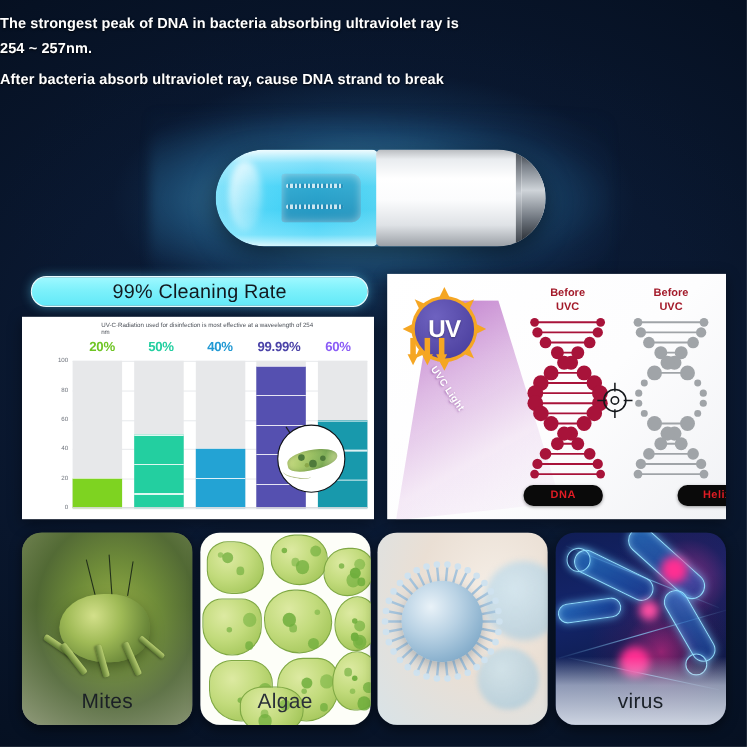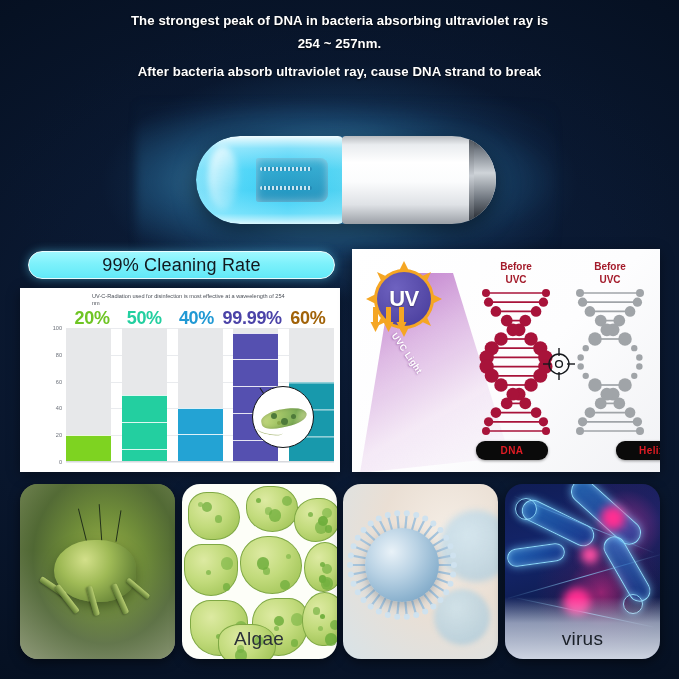--- a/index.html
+++ b/index.html
@@ -11,21 +11,21 @@
   body {
     background:
       radial-gradient(ellipse 340px 170px at 50% 27%, rgba(90,185,225,0.55) 0%, rgba(40,110,165,0.28) 38%, rgba(10,35,70,0.06) 70%, rgba(0,0,0,0) 100%),
       radial-gradient(ellipse 700px 520px at 50% 50%, #0d1f3c 0%, #0a1830 45%, #061123 78%, #040c1b 100%);
     position: relative;
   }
 
   
   .header {
     position: absolute; left: 0; top: 10px; width: 679px;
-    text-align: center; color: #ffffff;
+    text-align: left; color: #ffffff;
     text-shadow: 0 1px 2px rgba(0,0,0,0.85);
   }
   .hline { font-size: 13.2px; font-weight: bold; line-height: 22px; letter-spacing: 0.1px; }
   .hline.l2 { line-height: 23px; }
   .hline.l3 { margin-top: 6px; }
   .hline.l4 { margin-top: 7px; }
 
   
   .lamp-stage {
     position: absolute; left: 196px; top: 130px; width: 300px; height: 100px;
@@ -107,21 +107,21 @@
   }
   .chart-sub {
     position: absolute; left: 72px; top: 5px; width: 200px;
     font-size: 5.6px; color: #4a4f57; line-height: 7.4px; text-align: left;
   }
   .pct-row {
     position: absolute; left: 46px; top: 20px; width: 268px; height: 16px;
     display: flex;
   }
   .pct {
-    flex: 1; text-align: center; font-size: 18px; font-weight: bold; letter-spacing: -0.3px;
+    flex: 1; text-align: center; font-size: 12px; font-weight: bold; letter-spacing: -0.3px;
   }
 
   .plot {
     position: absolute; left: 46px; top: 40px; width: 268px; height: 134px;
   }
   .yaxis {
     position: absolute; left: -30px; top: 0; width: 26px; height: 134px;
   }
   .ytick {
     position: absolute; right: 0; font-size: 5.6px; color: #6b7079;
@@ -357,21 +357,21 @@
   <span class="banner-text">99% Cleaning Rate</span>
 </div>
 
 <div class="chart-card">
   <div class="chart-sub">UV-C-Radiation used for disinfection is most effective at a waveelength of 254 nm</div>
   <div class="pct-row" id="pct-row">
       <div class="pct" style="color: rgb(111, 197, 36);">20%</div>
       <div class="pct" style="color: rgb(35, 207, 160);">50%</div>
       <div class="pct" style="color: rgb(33, 153, 212);">40%</div>
       <div class="pct" style="color: rgb(75, 67, 168);">99.99%</div>
-      <div class="pct" style="color: #a16207;">60%</div>
+      <div class="pct" style="color: #8b5cf6;">60%</div>
     </div>
   <div class="plot">
     <div class="yaxis" id="yaxis">
         <div class="ytick" style="top: 134px;">0</div>
         <div class="ytick" style="top: 107.2px;">20</div>
         <div class="ytick" style="top: 80.4px;">40</div>
         <div class="ytick" style="top: 53.6px;">60</div>
         <div class="ytick" style="top: 26.8px;">80</div>
         <div class="ytick" style="top: 0px;">100</div>
       </div>
@@ -587,20 +587,21 @@
       <div class="mite-hair" style="left:62px;top:24px;height:34px;transform:rotate(-14deg);"></div>
       <div class="mite-hair" style="left:80px;top:20px;height:38px;transform:rotate(-4deg);"></div>
       <div class="mite-hair" style="left:98px;top:26px;height:32px;transform:rotate(9deg);"></div>
       <div class="mite-body"></div>
       <div class="mite-leg" style="left:18px;top:100px;width:30px;height:6px;transform:rotate(34deg);"></div>
       <div class="mite-leg" style="left:30px;top:112px;width:34px;height:6px;transform:rotate(52deg);"></div>
       <div class="mite-leg" style="left:58px;top:114px;width:30px;height:6px;transform:rotate(74deg);"></div>
       <div class="mite-leg" style="left:84px;top:112px;width:32px;height:6px;transform:rotate(66deg);"></div>
       <div class="mite-leg" style="left:104px;top:102px;width:28px;height:5px;transform:rotate(40deg);"></div>
     </div>
+    <div class="card-label">Mites</div>
   </div>
 
   <div class="card">
     <div class="art-algae" id="algae-art">
         <div class="alga" style="left: 6px; top: 8px; width: 52px; height: 48px; border-radius: 38% 55% 50% 46%;"></div>
         <div class="alga-n" style="width: 5px; height: 5px; left: 16px; top: 18px; opacity: 0.55;"></div>
         <div class="alga-n" style="width: 7.5px; height: 7.5px; left: 33px; top: 31px; opacity: 0.65;"></div>
         <div class="alga-n" style="width: 10px; height: 10px; left: 20px; top: 18px; opacity: 0.75;"></div>
         <div class="alga" style="left: 64px; top: 2px; width: 52px; height: 46px; border-radius: 45% 50% 53% 55%;"></div>
         <div class="alga-n" style="width: 7.5px; height: 7.5px; left: 83px; top: 23px; opacity: 0.55;"></div>

